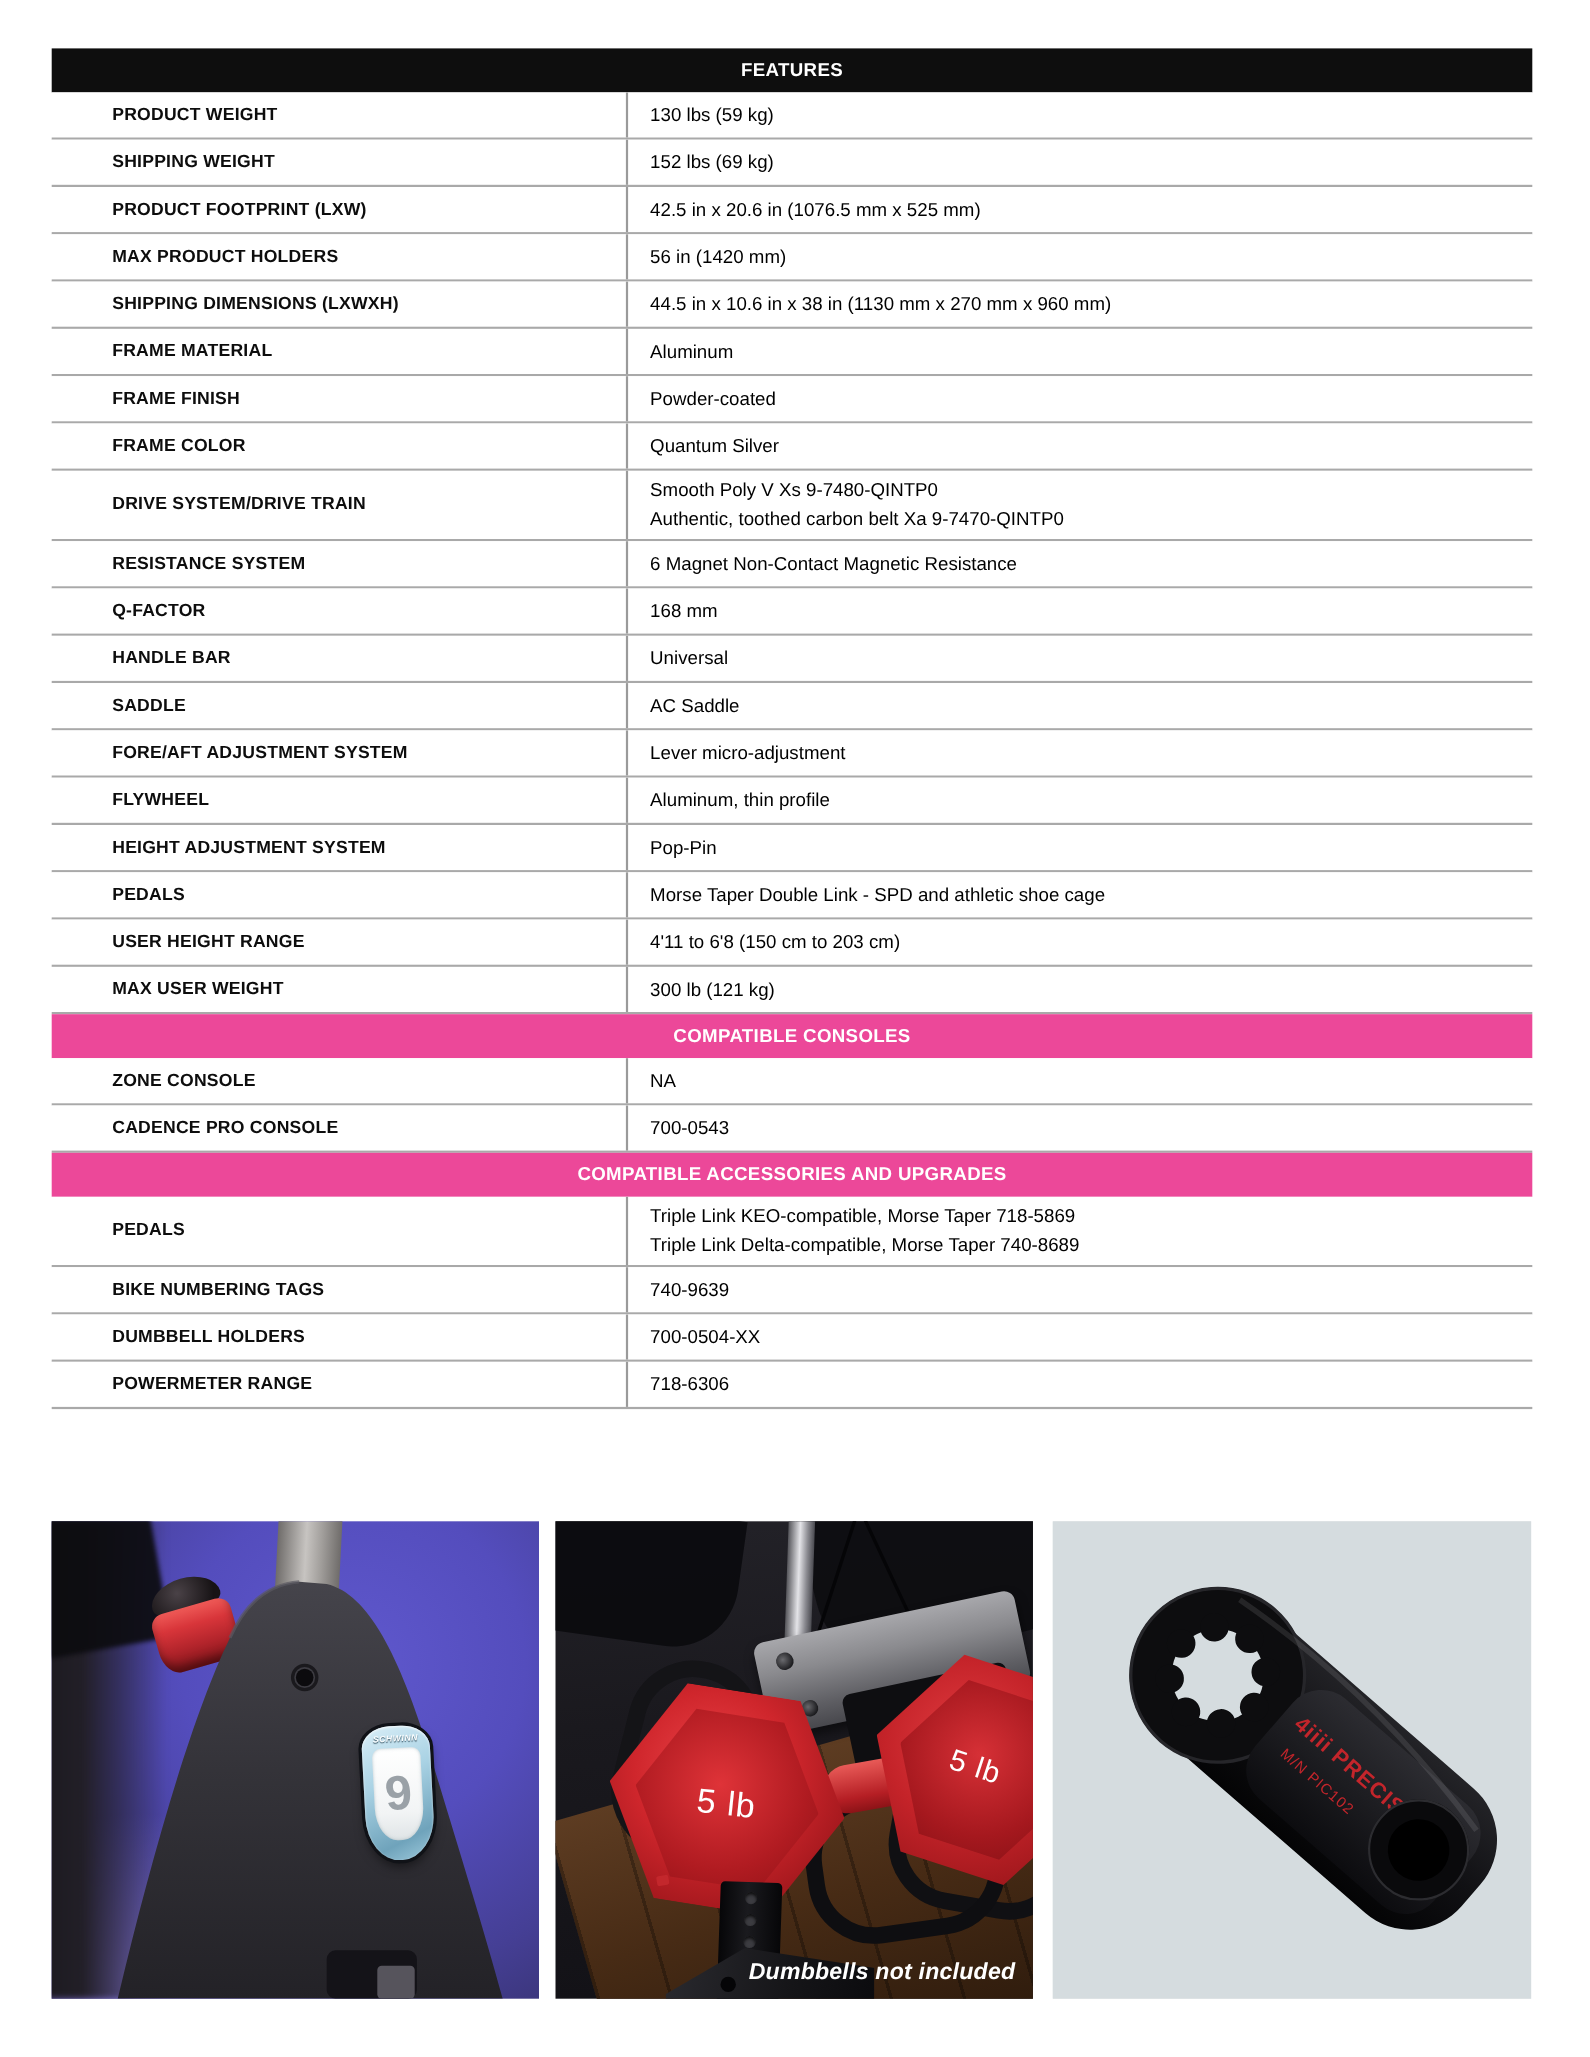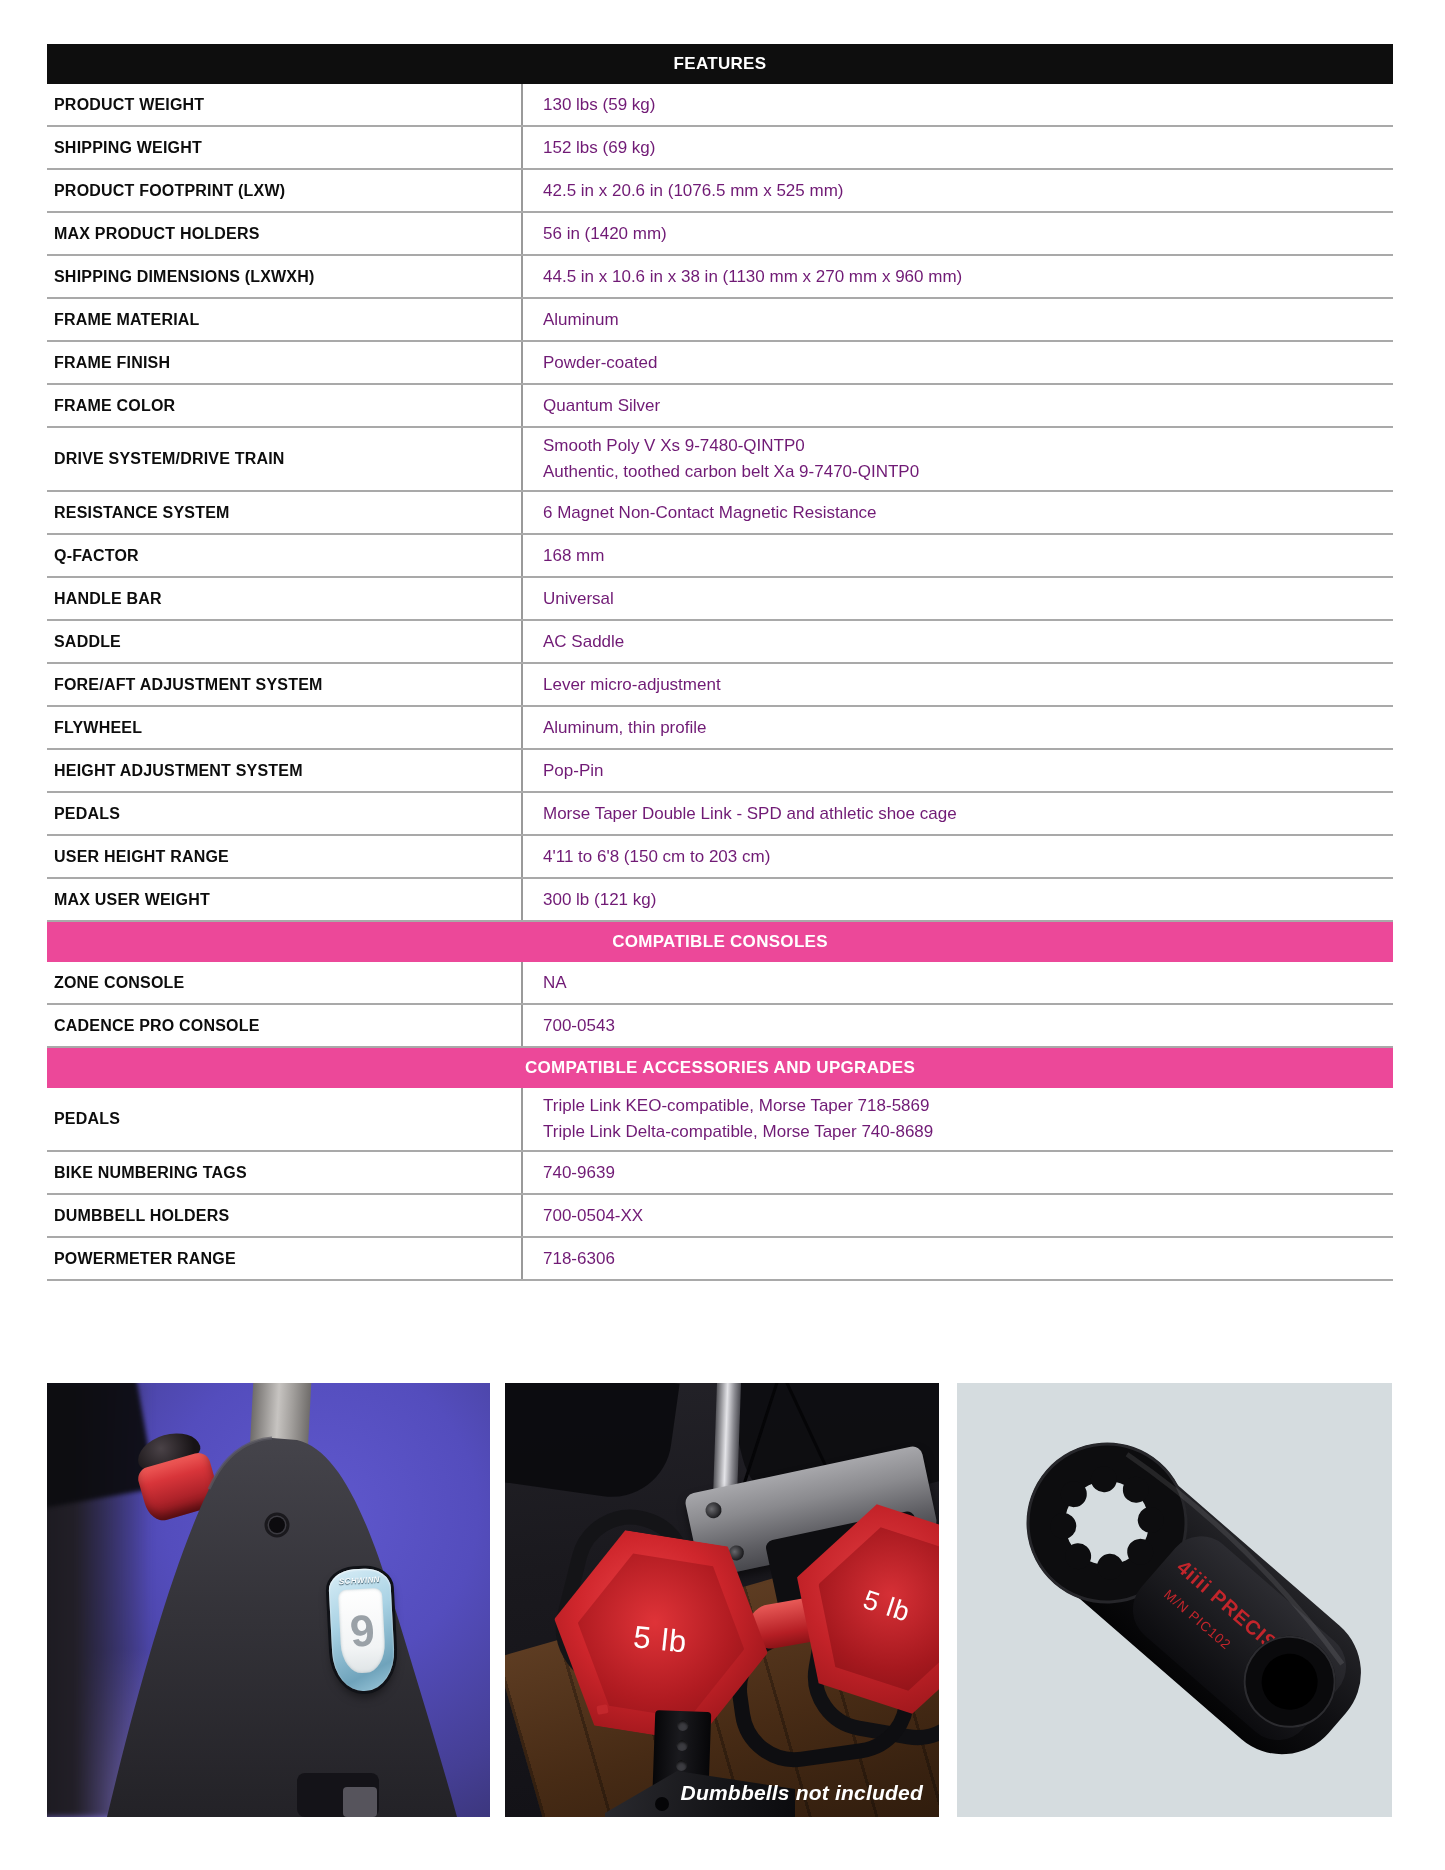--- a/index.html
+++ b/index.html
@@ -8,24 +8,24 @@
 
   
   .spec-table{position:absolute;left:47px;top:44px;width:1346px;}
   .band{height:40px;display:flex;align-items:center;justify-content:center;
         color:#ffffff;font-weight:700;font-size:17px;letter-spacing:.3px;}
   .band.black{background:#0e0e0e;}
   .band.slate{background:#ec4899;}
   .row{display:flex;align-items:stretch;border-bottom:2px solid #a9a9a9;background:#fff;}
   .cell-label{width:474px;min-height:41px;display:flex;align-items:center;
               padding:5px 12px 5px 7px;box-sizing:border-box;
-              font-weight:700;font-size:16px;color:#0d0d0d;letter-spacing:.2px;}
+              font-weight:700;font-size:16px;color:#0d0d0d;letter-spacing:.2px;margin-left:48px;}
   .cell-value{flex:1;border-left:2px solid #9a9a9a;padding:5px 12px 5px 20px;box-sizing:border-box;
               display:flex;flex-direction:column;justify-content:center;
-              font-size:17px;color:#701a75;}
+              font-size:17px;color:#000000;}
   .cell-value .line{line-height:26px;}
   .row.tall .cell-label,.row.tall .cell-value{min-height:58px;}
 
   
   .gallery{position:absolute;left:47px;top:1383px;width:1346px;height:434px;}
   .img{position:absolute;top:0;height:434px;margin:0;overflow:hidden;}
 
   
   .img-bike{left:0;width:443px;
     background:radial-gradient(circle at 62% 30%, #5f58cd 0%, #544dbd 38%, #453f95 70%, #332e66 100%);}

